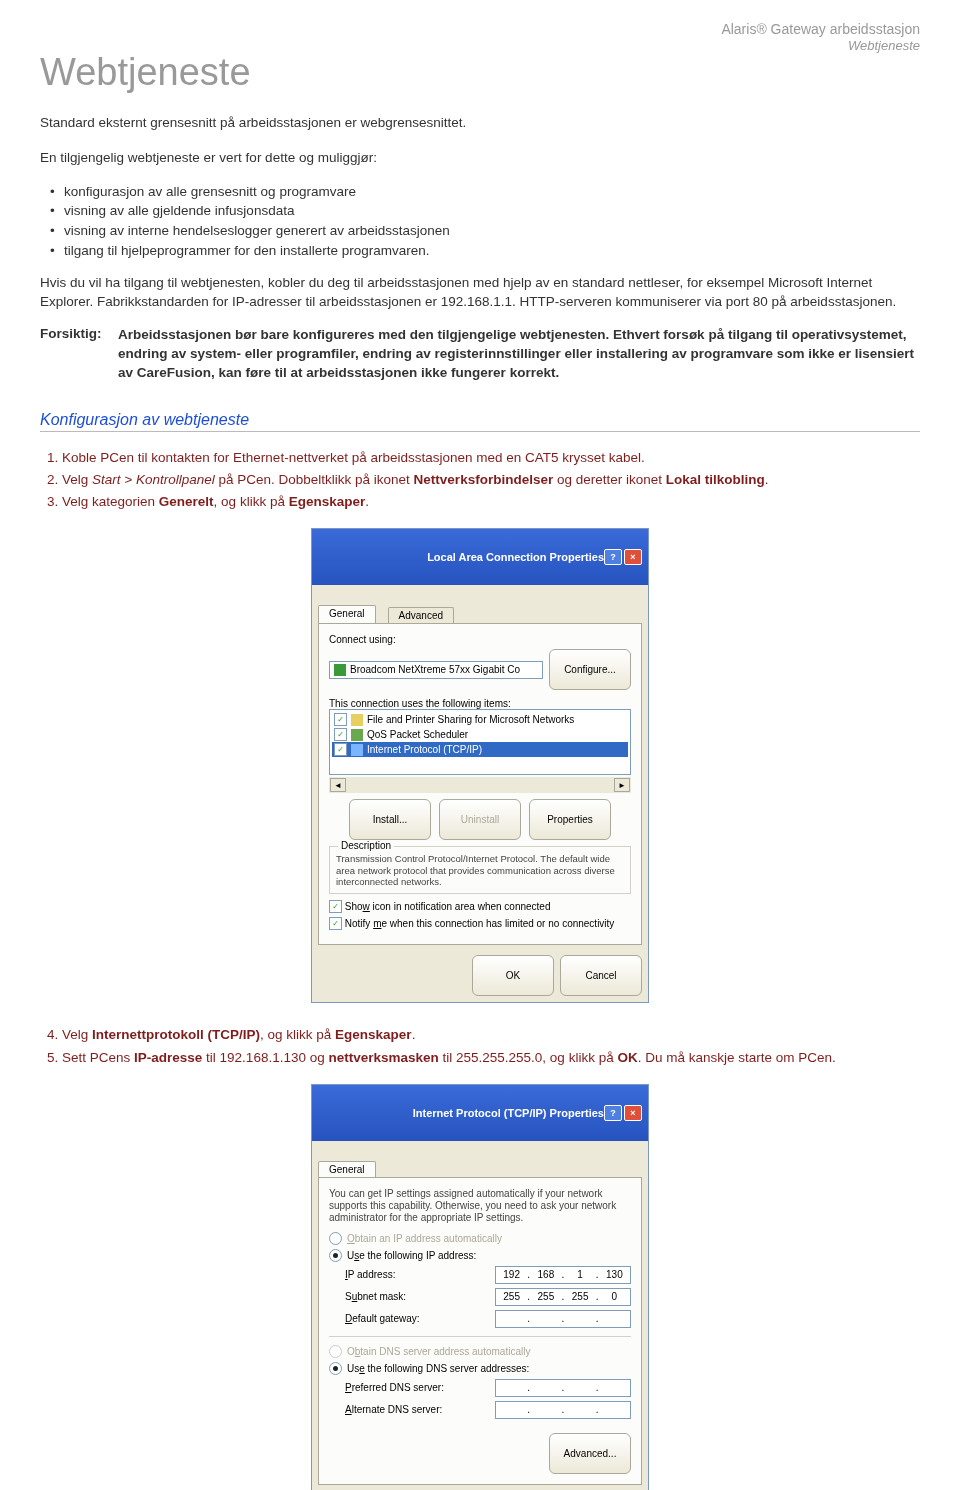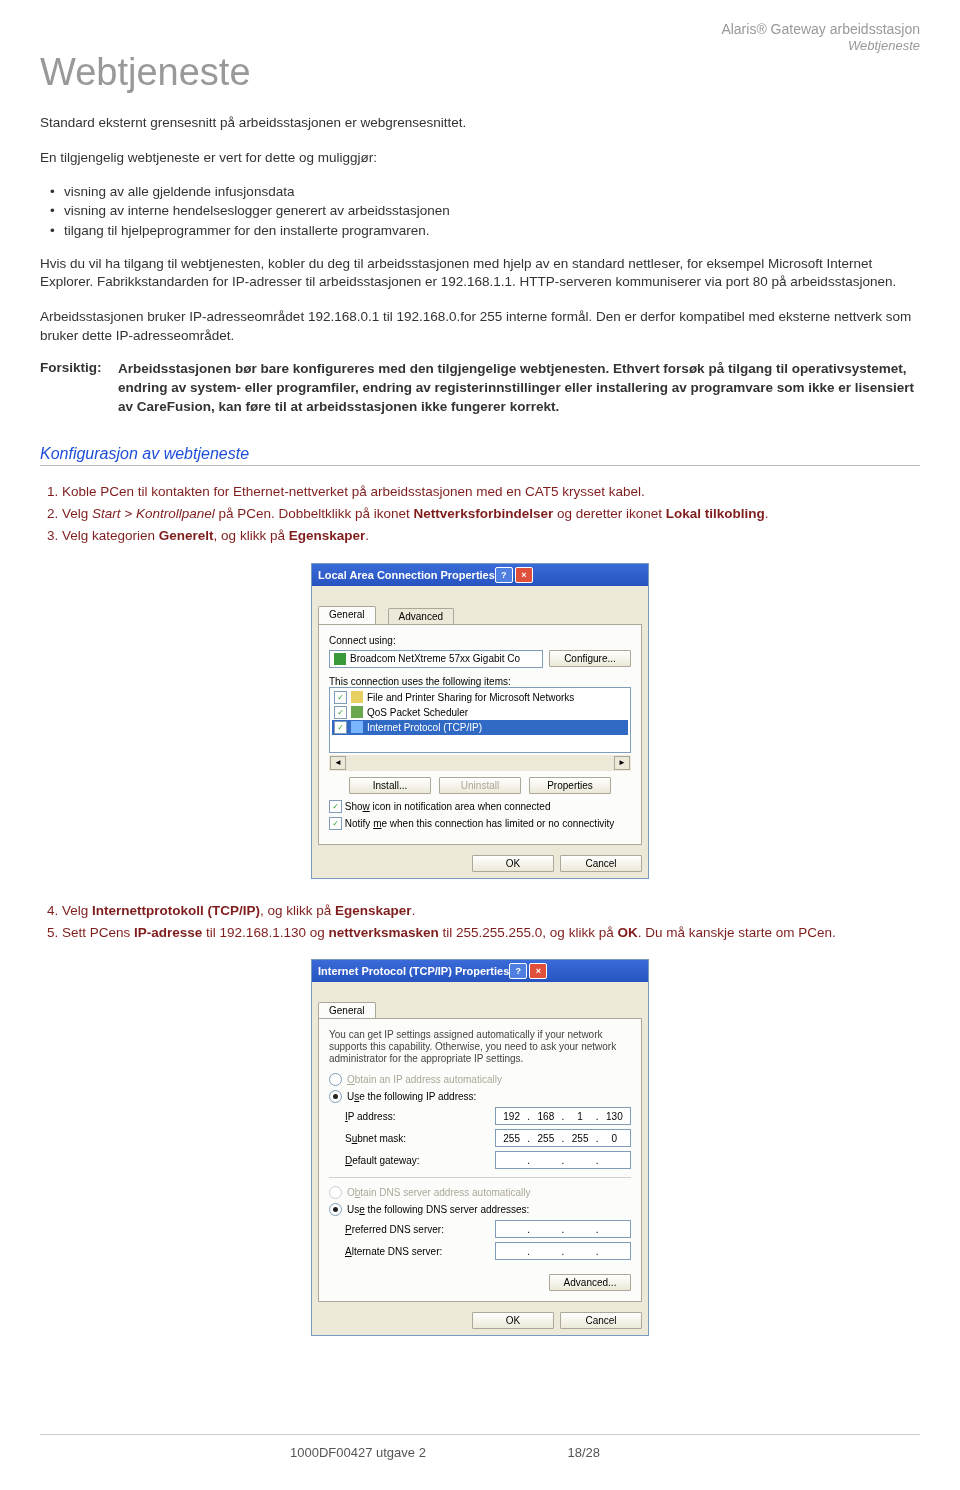--- a/index.html
+++ b/index.html
@@ -13,35 +13,35 @@
 ul.bul li:before{content:"•";position:absolute;left:-14px}
 .caution{display:flex;gap:8px;font-size:13.5px;margin:6px 0 14px 0}
 .caution-label{font-weight:bold;flex:0 0 70px}
 .caution-body{font-weight:bold;line-height:1.4}
 .section-sub{color:#1d4ed8;font-size:16px;font-style:italic;border-bottom:1px solid #bbb;padding-bottom:2px;margin-top:14px;margin-bottom:8px}
 ol.steps{font-size:13.5px;color:#7f1d1d;padding-left:22px;margin:6px 0}
 ol.steps li{line-height:1.5;margin:2px 0}
 .b{font-weight:bold}
 .i{font-style:italic}
 .dlg{width:336px;margin:8px auto 14px auto;border:1px solid #7a99c2;background:#ece9d8;font-family:Tahoma,Arial,sans-serif;font-size:10px;color:#000}
-.dlg .titlebar{background:linear-gradient(#3a6bd8,#2653c0);color:#fff;font-weight:bold;font-size:11px;padding:3px 6px;display:flex;justify-content:flex-start;align-items:center}
+.dlg .titlebar{background:linear-gradient(#3a6bd8,#2653c0);color:#fff;font-weight:bold;font-size:11px;padding:20px 6px;display:flex;justify-content:flex-end;align-items:center}
 .dlg .titlebar .btns{display:flex;gap:2px}
 .wb{width:16px;height:14px;background:#4f7fe0;border:1px solid #fff;border-radius:2px;display:flex;align-items:center;justify-content:center;color:#fff;font-size:9px;font-weight:bold}
 .wb.close{background:#e04f3a}
 .tabs{display:flex;padding:20px 6px 0 6px;gap:12px}
 .tab{background:#fcfcfa;border:1px solid #aca899;border-bottom:none;padding:2px 10px;font-size:10px;border-radius:2px 2px 0 0}
 .tab.inactive{background:#ece9d8;margin-top:2px}
 .dlg-body{background:#fcfcfa;margin:0 6px 6px 6px;border:1px solid #aca899;padding:10px}
 .field-row{display:flex;justify-content:space-between;align-items:center;margin:4px 0}
 .field-row .lbl u{text-decoration:underline}
 .txt{border:1px solid #7f9db9;background:#fff;padding:2px 4px;font-size:10px}
 .ip{display:flex;gap:0;border:1px solid #7f9db9;background:#fff;width:134px;height:16px;align-items:center;justify-content:space-around;font-size:10px}
 .ip span{flex:1;text-align:center}
 .ip .dot{flex:0 0 3px}
-.btn{background:linear-gradient(#fff,#ece9d8);border:1px solid #aca899;border-radius:1px;padding:2px 12px;font-size:10px;min-width:56px;text-align:center}
+.btn{background:linear-gradient(#fff,#ece9d8);border:1px solid #aca899;border-radius:6px;padding:14px 12px;font-size:10px;min-width:56px;text-align:center}
 .group{border:1px solid #d4d0c8;padding:6px;margin:6px 0;position:relative}
 .group-title{position:absolute;top:-7px;left:8px;background:#fcfcfa;padding:0 3px;font-size:10px}
 .listbox{border:1px solid #7f9db9;background:#fff;height:60px;overflow:hidden;padding:2px;font-size:10px}
 .listbox .row{display:flex;align-items:center;gap:4px;padding:1px 2px}
 .listbox .row.sel{background:#316ac5;color:#fff}
 .chk{width:11px;height:11px;border:1px solid #7f9db9;background:#fff;display:inline-flex;align-items:center;justify-content:center;font-size:8px;color:#21a121}
 .ico{width:12px;height:12px;display:inline-block}
 .btn-row{display:flex;gap:8px;justify-content:center;margin:6px 0}
 .right-row{display:flex;justify-content:flex-end;gap:6px;padding:4px 6px 6px 0}
 .desc{font-size:9.5px;color:#444;line-height:1.2}
@@ -61,26 +61,26 @@
 <div class="page">
   <div class="header">
     <div>Alaris® Gateway arbeidsstasjon</div>
     <div class="sub">Webtjeneste</div>
   </div>
   <div class="title">Webtjeneste</div>
 
   <p>Standard eksternt grensesnitt på arbeidsstasjonen er webgrensesnittet.</p>
   <p>En tilgjengelig webtjeneste er vert for dette og muliggjør:</p>
   <ul class="bul">
+    <li>konfigurasjon av alle grensesnitt og programvare</li>
     <li>visning av alle gjeldende infusjonsdata</li>
     <li>visning av interne hendelseslogger generert av arbeidsstasjonen</li>
     <li>tilgang til hjelpeprogrammer for den installerte programvaren.</li>
   </ul>
   <p>Hvis du vil ha tilgang til webtjenesten, kobler du deg til arbeidsstasjonen med hjelp av en standard nettleser, for eksempel Microsoft Internet Explorer. Fabrikkstandarden for IP-adresser til arbeidsstasjonen er 192.168.1.1. HTTP-serveren kommuniserer via port 80 på arbeidsstasjonen.</p>
-  <p>Arbeidsstasjonen bruker IP-adresseområdet 192.168.0.1 til 192.168.0.for 255 interne formål. Den er derfor kompatibel med eksterne nettverk som bruker dette IP-adresseområdet.</p>
 
   <div class="caution">
     <div class="caution-label">Forsiktig:</div>
     <div class="caution-body">Arbeidsstasjonen bør bare konfigureres med den tilgjengelige webtjenesten. Ethvert forsøk på tilgang til operativsystemet, endring av system- eller programfiler, endring av registerinnstillinger eller installering av programvare som ikke er lisensiert av CareFusion, kan føre til at arbeidsstasjonen ikke fungerer korrekt.</div>
   </div>
 
   <div class="section-sub">Konfigurasjon av webtjeneste</div>
   <ol class="steps">
     <li>Koble PCen til kontakten for Ethernet-nettverket på arbeidsstasjonen med en CAT5 krysset kabel.</li>
     <li>Velg <span class="i">Start &gt; Kontrollpanel</span> på PCen. Dobbeltklikk på ikonet <span class="b">Nettverksforbindelser</span> og deretter ikonet <span class="b">Lokal tilkobling</span>.</li>
@@ -129,20 +129,24 @@
       </div>
       <div class="scroll-lr">
           <span class="ar">◄</span>
           <span class="ar">►</span>
         </div>
       <div class="btn-row">
         <div class="btn">Install...</div>
         <div class="btn" style="color:#aca899">Uninstall</div>
         <div class="btn">Properties</div>
       </div>
+      <div class="group">
+        <span class="group-title">Description</span>
+        <div class="desc">Transmission Control Protocol/Internet Protocol. The default wide area network protocol that provides communication across diverse interconnected networks.</div>
+      </div>
       <div class="rad-row"><span class="chk">✓</span>&nbsp;<span>Sho<u>w</u> icon in notification area when connected</span></div>
       <div class="rad-row"><span class="chk">✓</span>&nbsp;<span>Notify <u>m</u>e when this connection has limited or no connectivity</span></div>
     </div>
     <div class="right-row">
       <div class="btn">OK</div>
       <div class="btn">Cancel</div>
     </div>
   </div>
 
   <ol class="steps" start="4">

